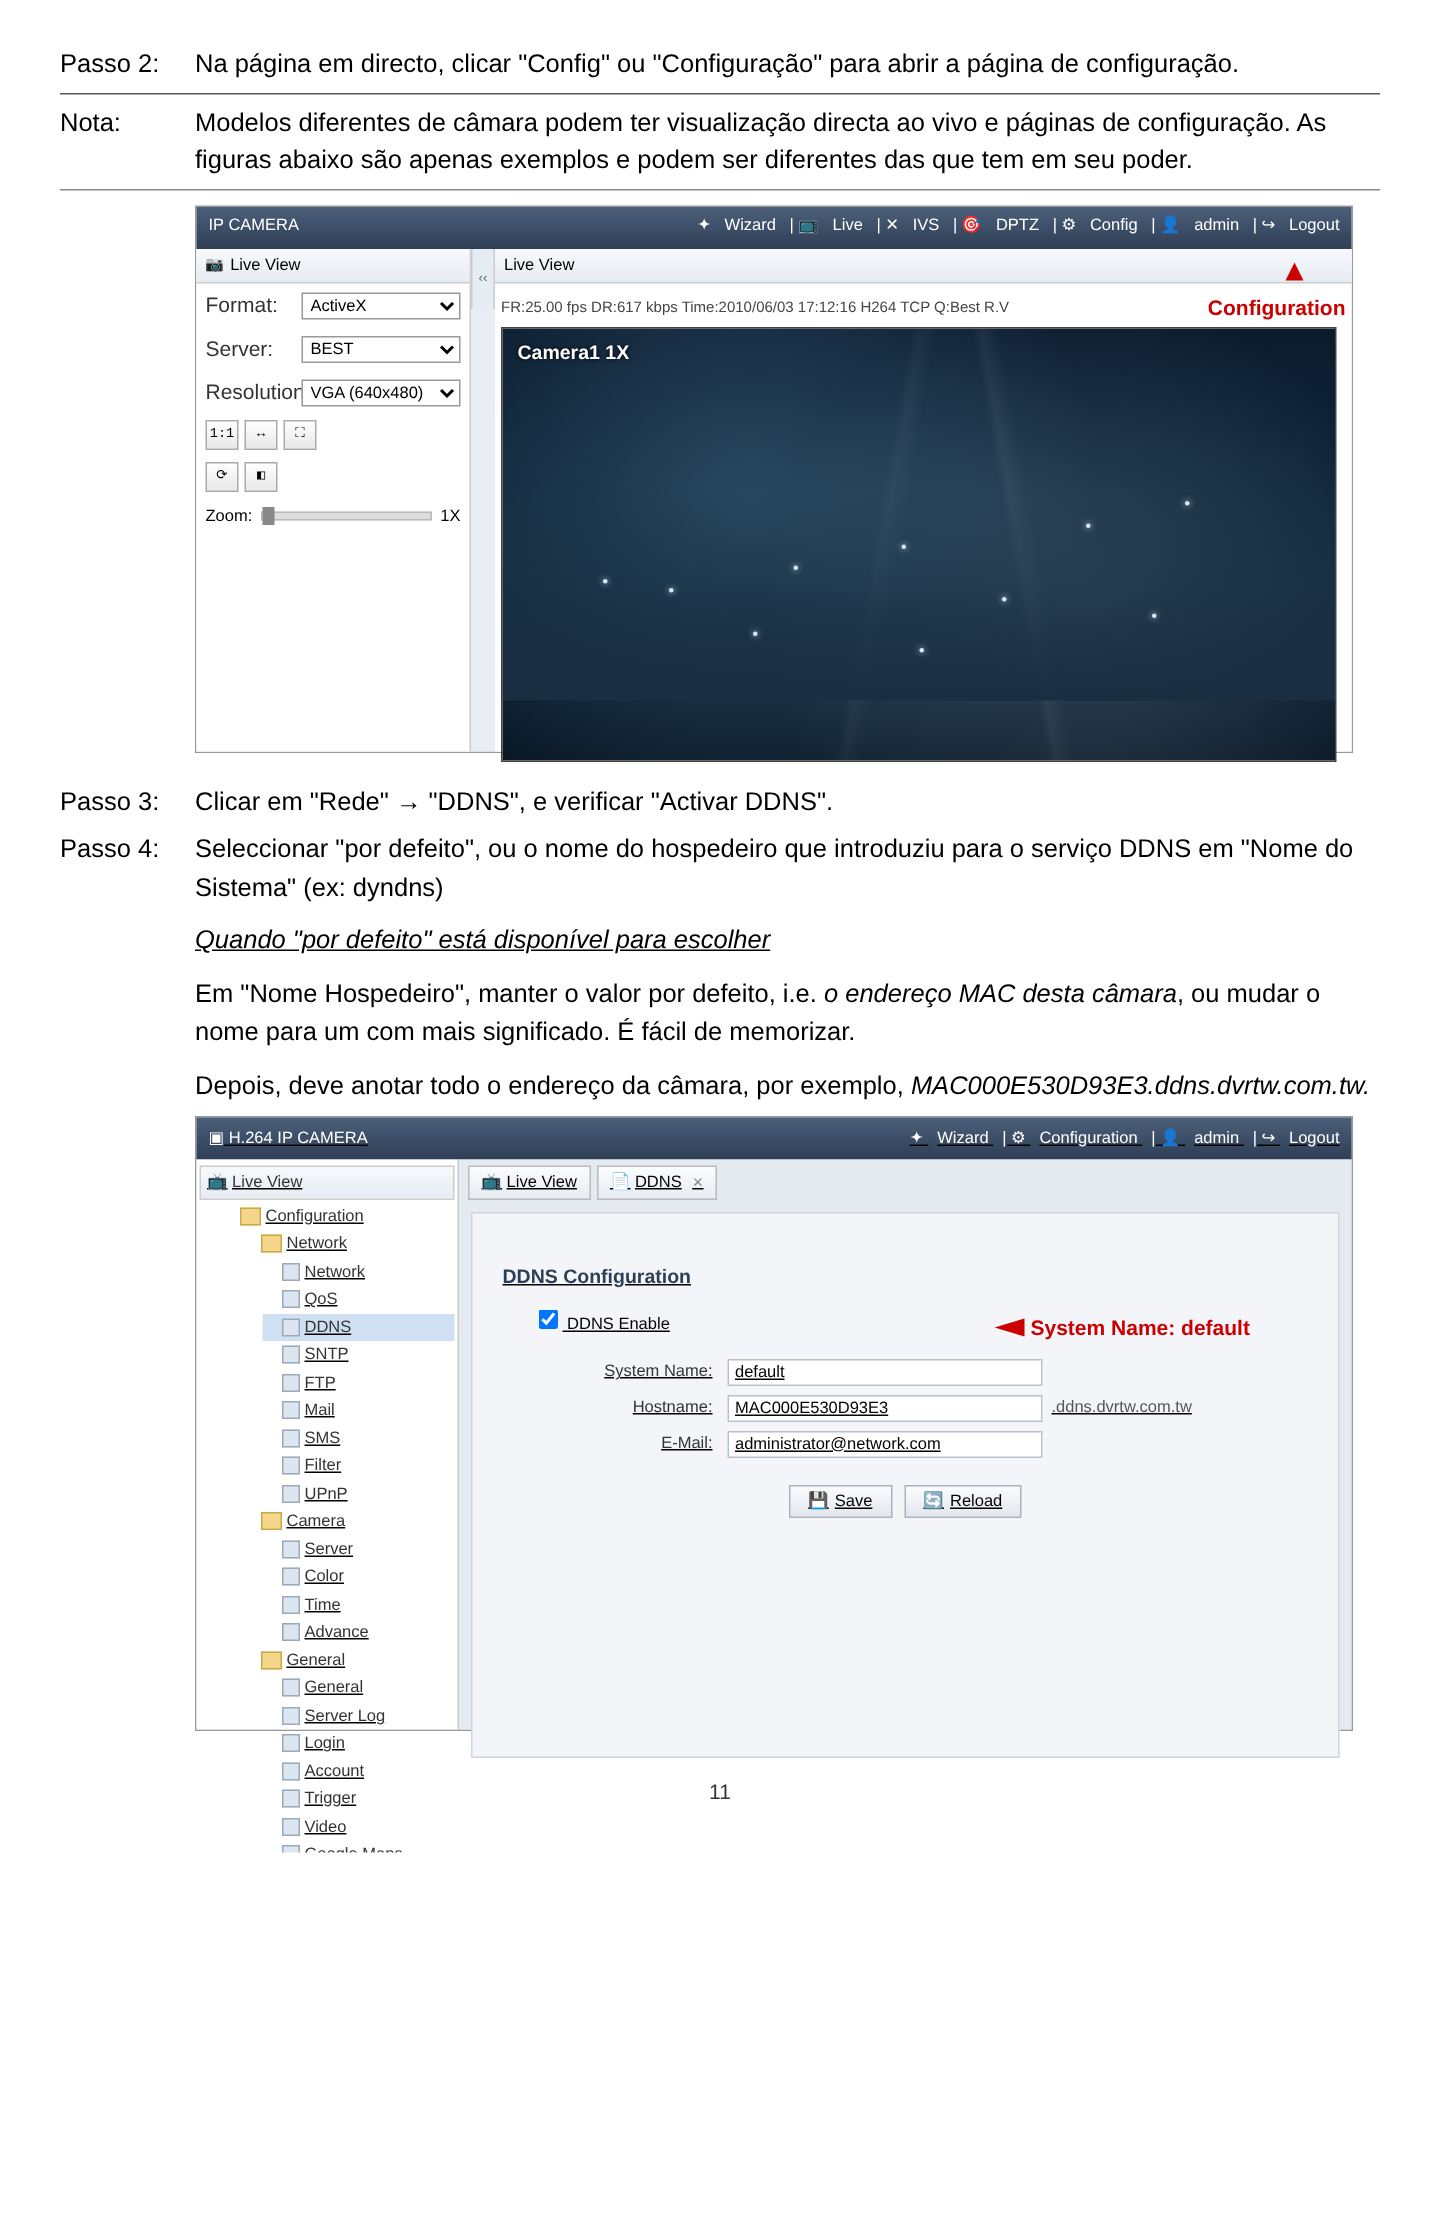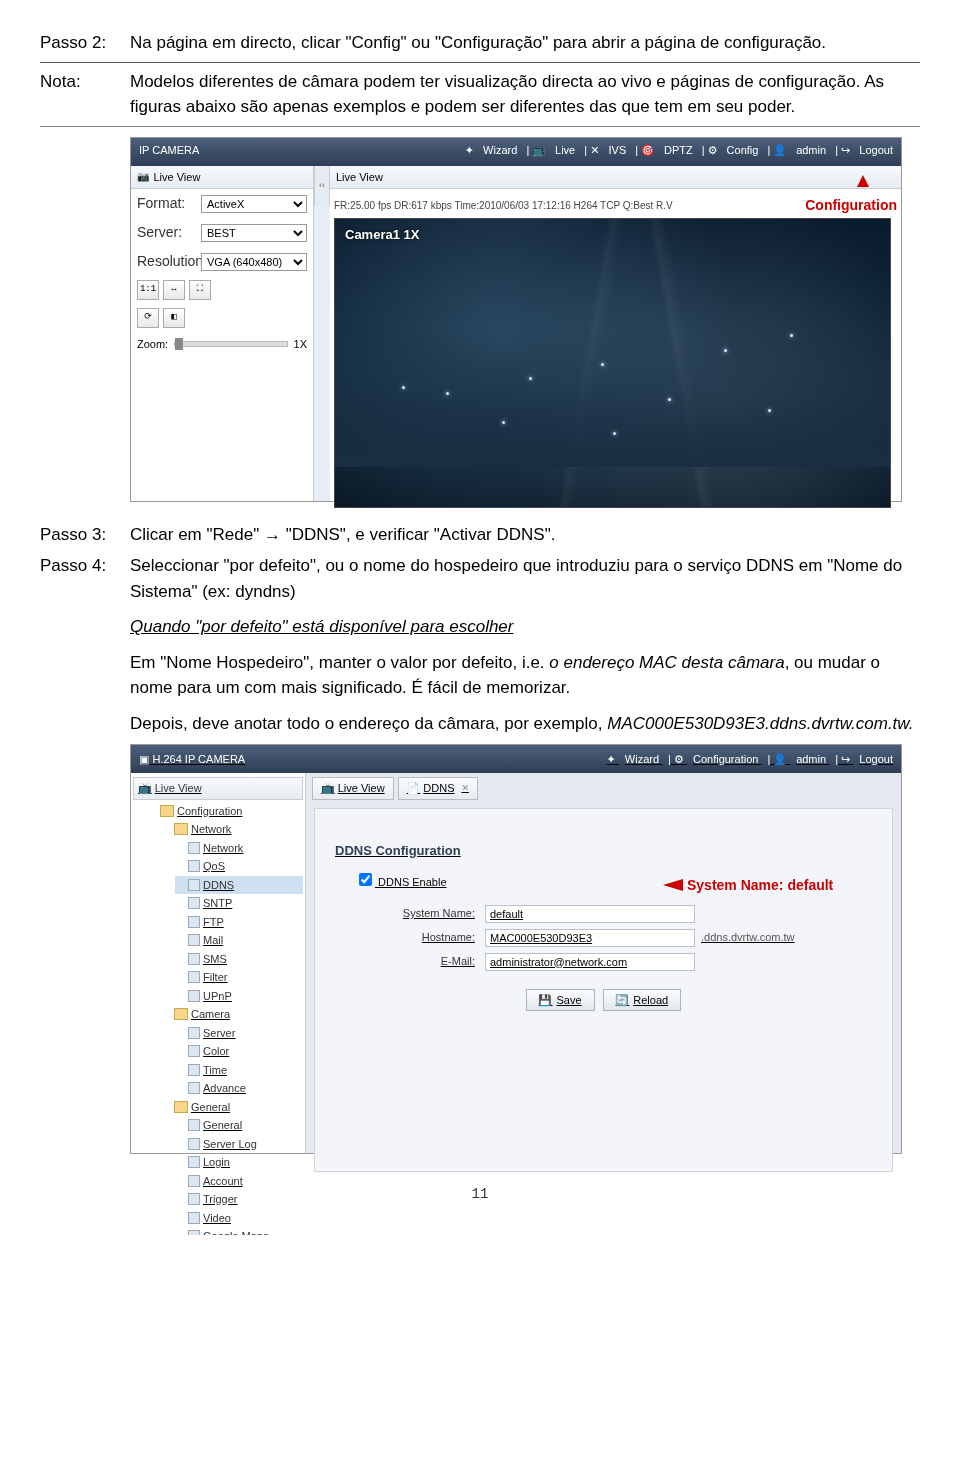--- a/index.html
+++ b/index.html
@@ -210,21 +210,21 @@
     position:absolute;top:66px;left:378px;
     color:#c00;font-weight:bold;font-size:14px;
     display:flex;align-items:center;gap:4px;
   }
   .sys-callout .ar{
     width:0;height:0;border-top:6px solid transparent;
     border-bottom:6px solid transparent;border-right:20px solid #c00;
     margin-left:-30px;
   }
   .pagenum{
-    text-align:center;font-size:14px;margin-top:30px;color:#333;font-family:Liberation Mono, monospace;
+    text-align:center;font-size:14px;margin-top:30px;color:#333;
   }
 </style>
 </head>
 <body>
 
 <div class="step-row">
   <div class="step-label">Passo 2:</div>
   <div class="step-body">Na página em directo, clicar "Config" ou "Configuração" para abrir a página de configuração.</div>
 </div>
 <hr class="rule">

